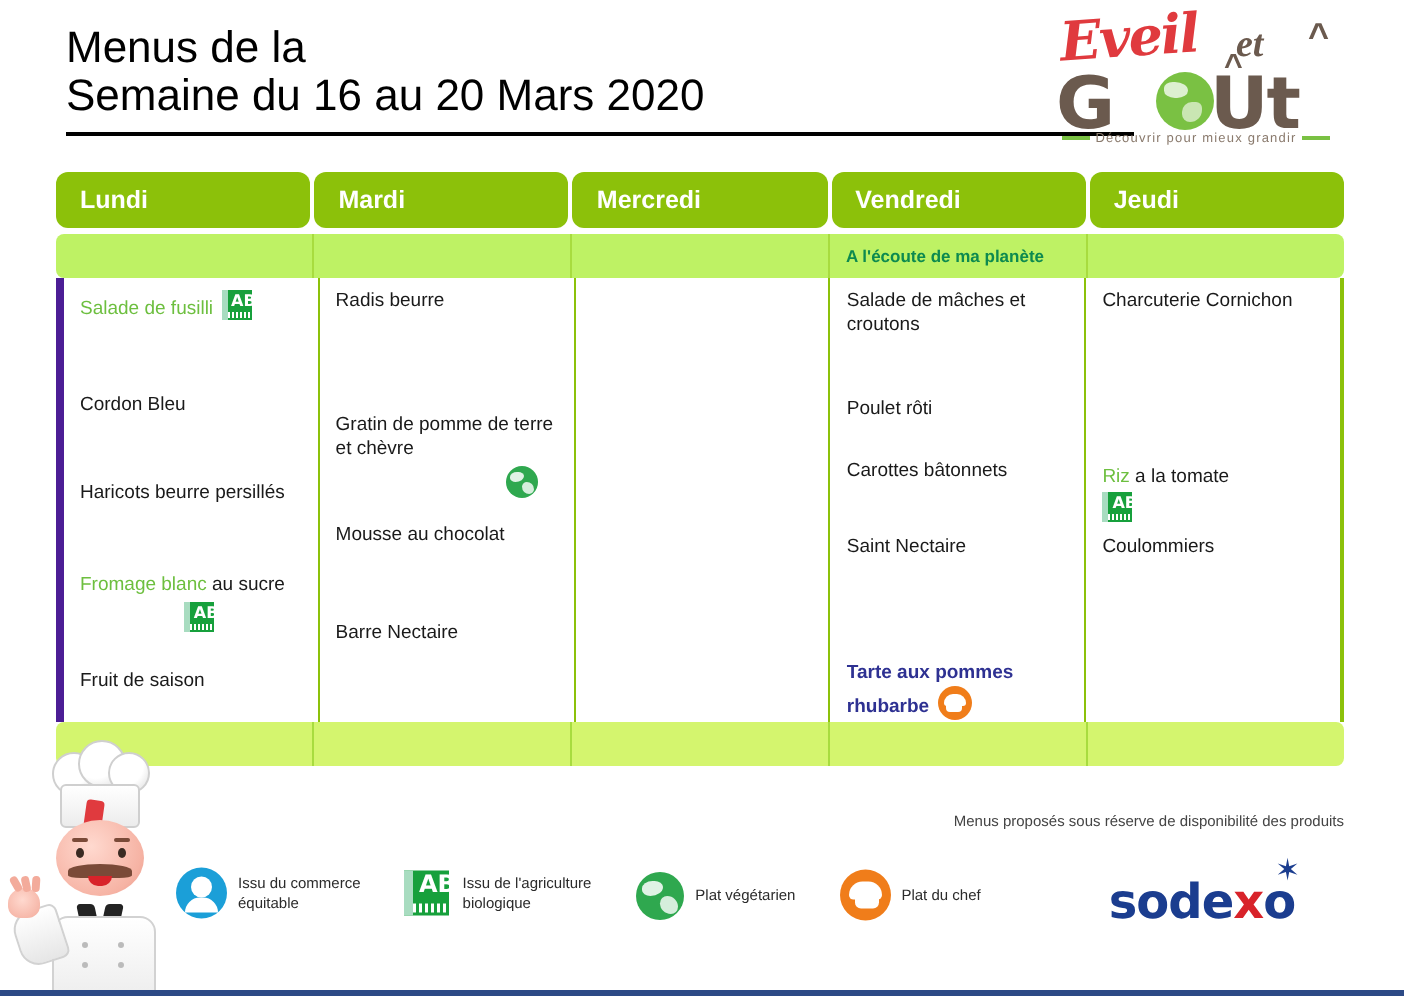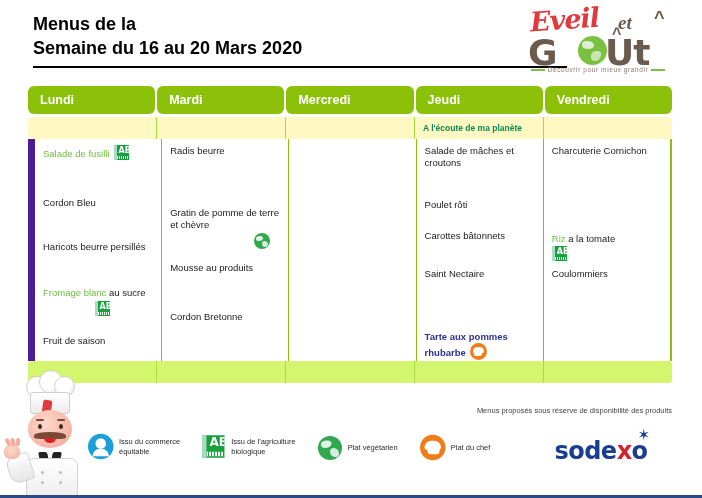--- a/index.html
+++ b/index.html
@@ -27,22 +27,22 @@
     width: 702px;
     height: 84px;
   }
   #title-block {
     position: absolute;
     left: 33px;
     top: 12px;
     width: 470px;
   }
   .title-line {
-    font-size: 18px;
-    font-weight: bold;
+    font-size: 22px;
+    font-weight: normal;
     color: #000000;
     line-height: 24px;
     white-space: nowrap;
   }
   #title-rule {
     position: absolute;
     left: 33px;
     top: 66px;
     width: 534px;
     height: 2px;
@@ -194,42 +194,42 @@
     align-items: center;
     padding-left: 12px;
     box-sizing: border-box;
   }
 
   
   #banner-row {
     display: flex;
     margin-top: 3px;
     height: 22px;
-    background: #fef9c3;
+    background: #bef264;
     border-radius: 4px;
     overflow: hidden;
   }
   .banner-cell {
     flex: 1 1 0;
     display: flex;
     align-items: center;
     padding-left: 8px;
     box-sizing: border-box;
     font-size: 8.5px;
     font-weight: bold;
     color: #0d8a4f;
     border-right: 1px solid #a8dc3f;
   }
   .banner-cell:last-child { border-right: none; }
 
   
   #menu-body {
     display: flex;
     height: 222px;
-    border-left: 7px solid #4c1d95;
+    border-left: 4px solid #4c1d95;
     border-right: 2px solid #8cc10a;
     box-sizing: border-box;
   }
   .menu-col {
     flex: 1 1 0;
     border-right: 1.5px solid #8cc10a;
     box-sizing: border-box;
     position: relative;
     padding: 8px 6px 0 8px;
   }
@@ -588,22 +588,22 @@
       </div>
     </div>
   </div>
 
   <div id="grid">
 
     <div id="dayhead-row">
       <div class="dayhead">Lundi</div>
       <div class="dayhead">Mardi</div>
       <div class="dayhead">Mercredi</div>
+      <div class="dayhead">Vendredi</div>
       <div class="dayhead">Jeudi</div>
-      <div class="dayhead">Vendredi</div>
     </div>
 
     <div id="banner-row">
       <div class="banner-cell"></div>
       <div class="banner-cell"></div>
       <div class="banner-cell"></div>
       <div class="banner-cell">A l'écoute de ma planète</div>
       <div class="banner-cell"></div>
     </div>
 
@@ -630,24 +630,24 @@
 
       <div class="menu-col">
         <div class="dish" style="top:6px">
           <span>Radis beurre</span>
         </div>
         <div class="dish" style="top:68px">
           <span>Gratin de pomme de terre  et chèvre</span>
           <div style="text-align:right;margin-top:2px;padding-right:14px;"><span class="badge badge-veg"></span></div>
         </div>
         <div class="dish" style="top:123px">
-          <span>Mousse au produits</span>
+          <span>Mousse au chocolat</span>
         </div>
         <div class="dish" style="top:172px">
-          <span>Cordon Bretonne</span>
+          <span>Barre Nectaire</span>
         </div>
       </div>
 
       <div class="menu-col"></div>
 
       <div class="menu-col">
         <div class="dish" style="top:6px">
           <span>Salade de mâches et croutons</span>
         </div>
         <div class="dish" style="top:60px">

